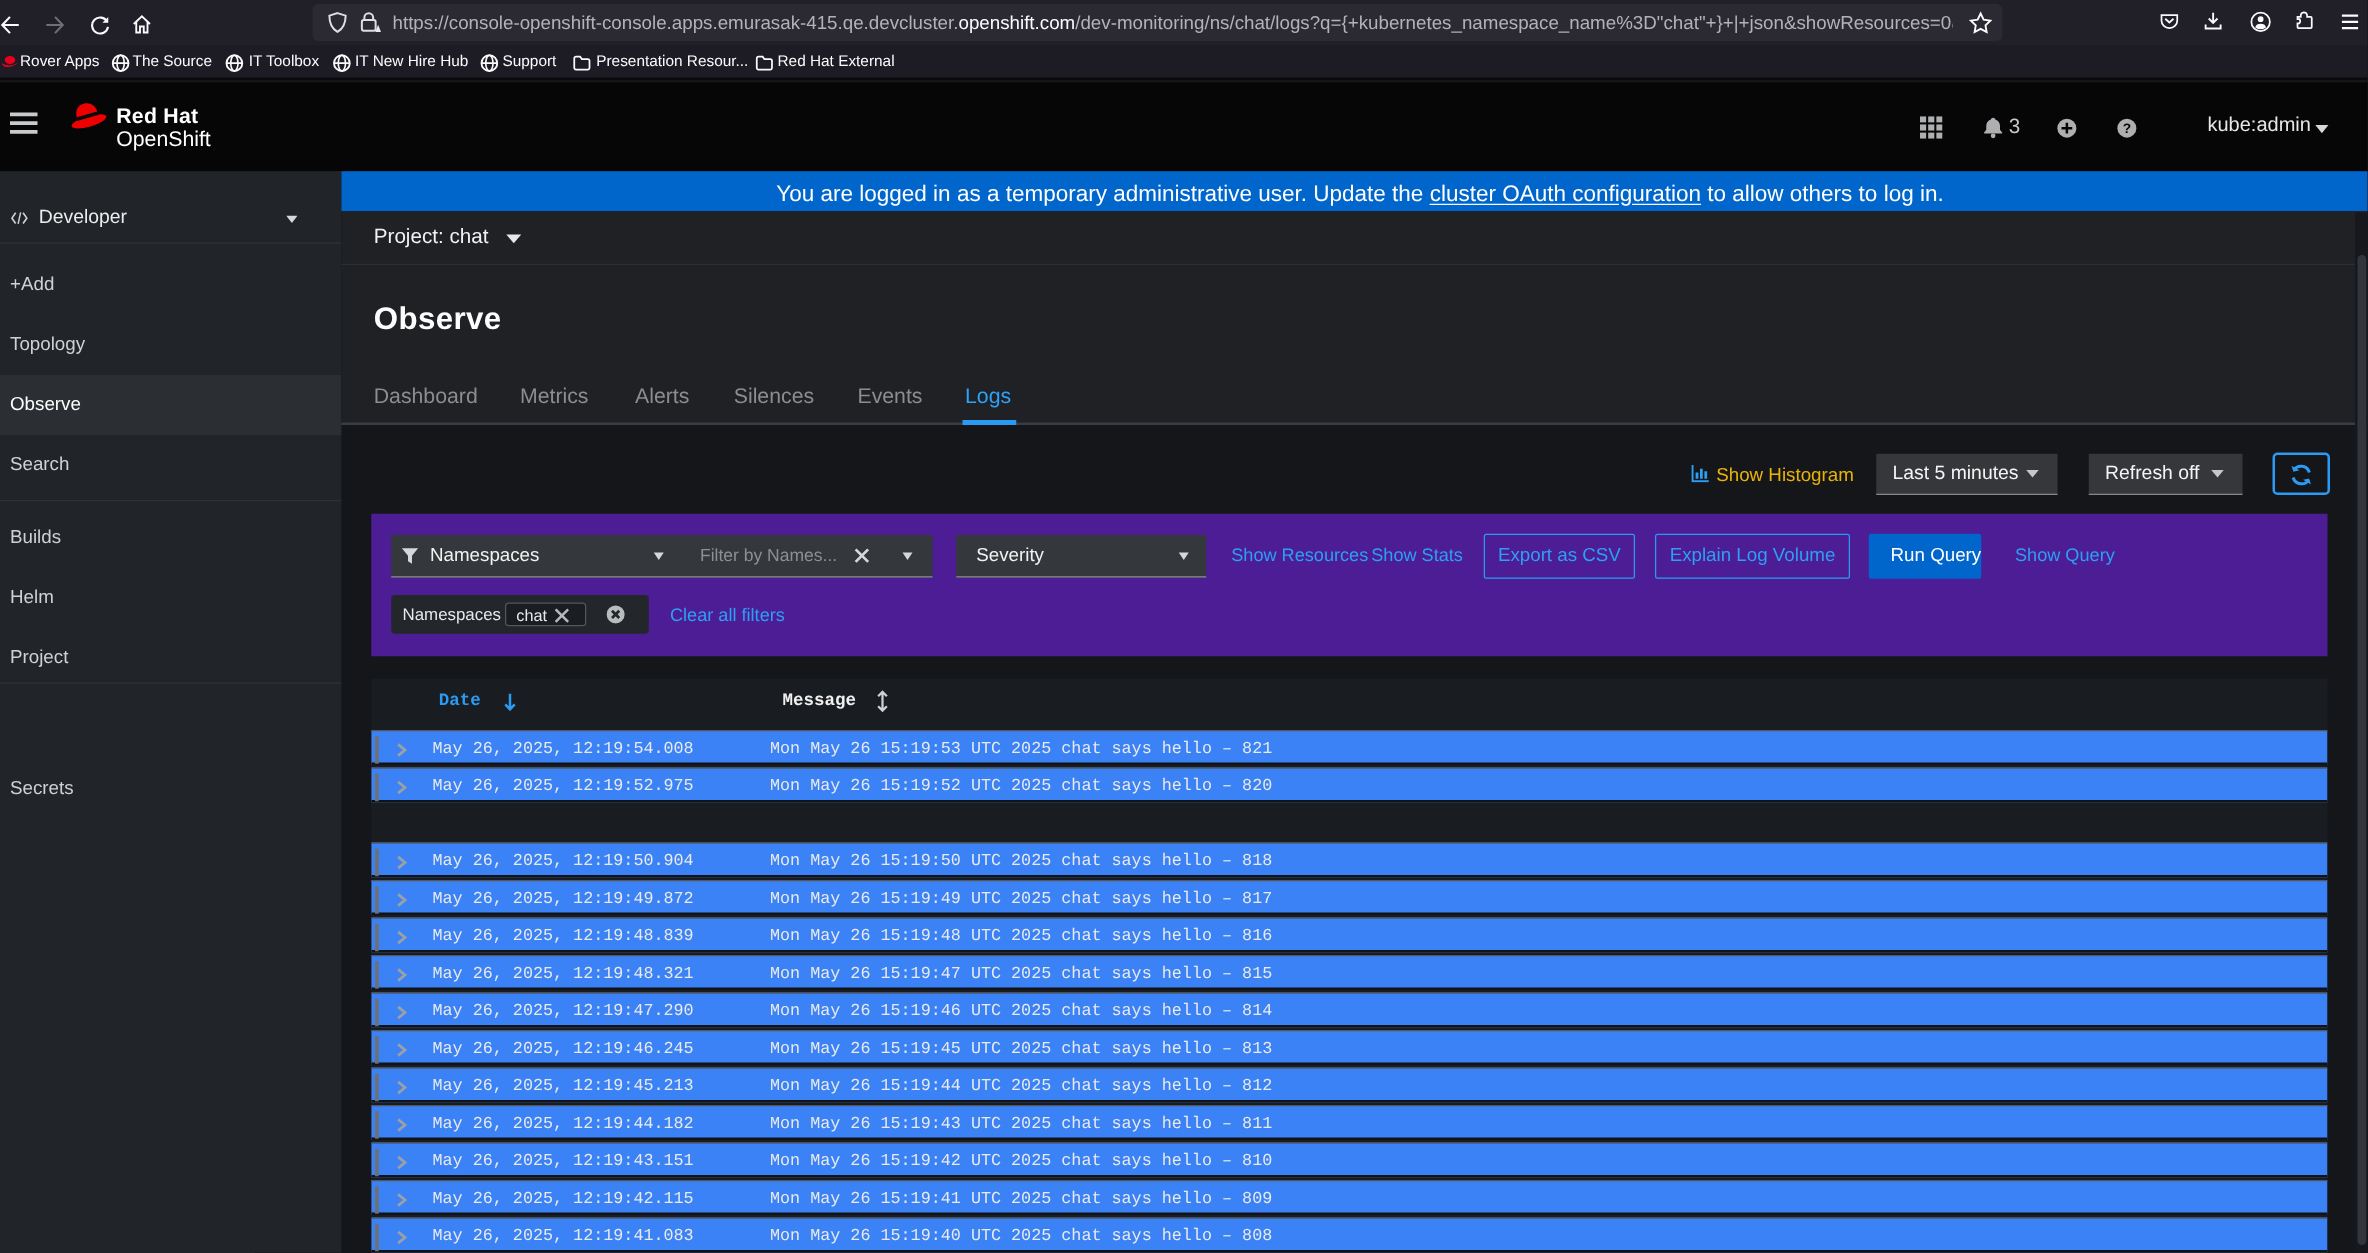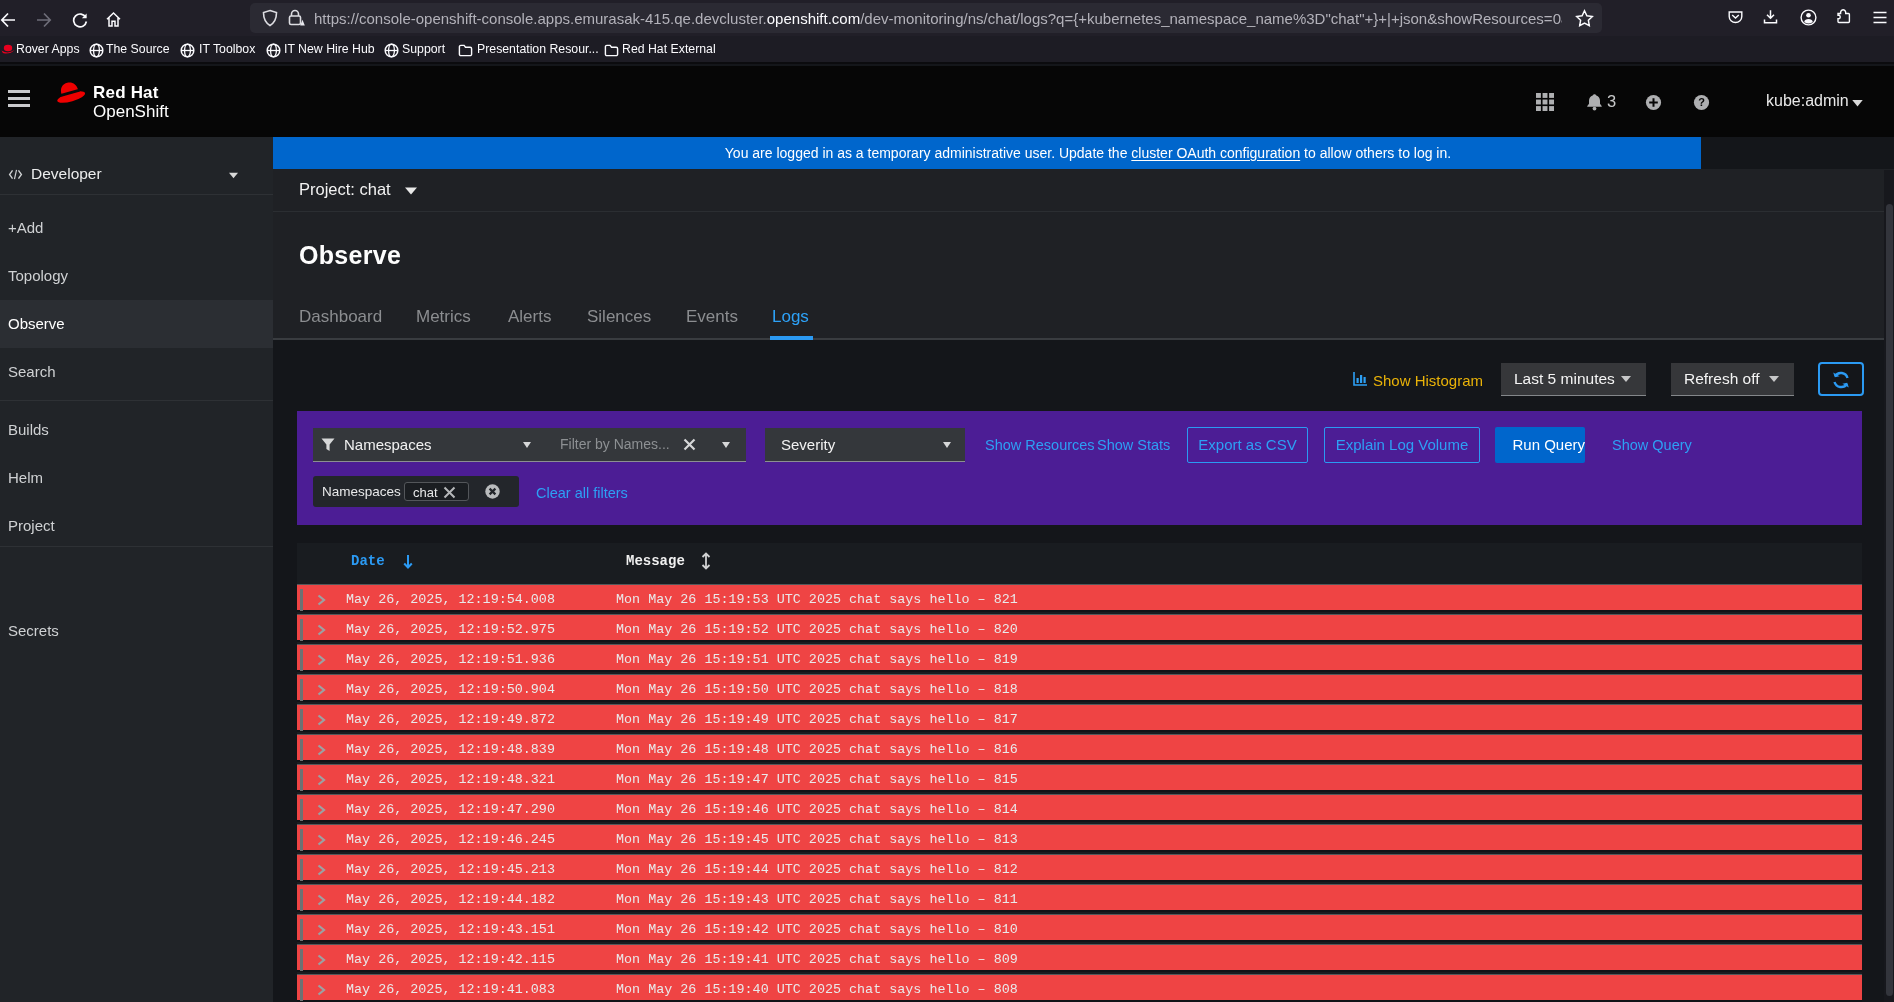--- a/index.html
+++ b/index.html
@@ -20,21 +20,21 @@
 
 #mast { position:absolute; left:0; top:66px; width:1894px; height:71px; background:#060606; }
 #mast .ham { position:absolute; left:8px; top:24px; width:22px; height:17px; }
 #mast .ham div { height:3px; background:#c9cacc; margin-bottom:4px; }
 #rhname { position:absolute; left:93px; top:17px; color:#fff; line-height:19px; font-size:17px; }
 #rhname b { font-size:17px; letter-spacing:0.2px; }
 .micon { position:absolute; top:0; }
 #kadmin { position:absolute; left:1766px; top:60px; color:#e8e8e8; font-size:16px; }
 
 
-#banner { position:absolute; left:273px; top:137px; width:1428px; height:32px; background:#0066cc; color:#fff; font-size:14px; }
+#banner { position:absolute; left:273px; top:137px; width:1621px; height:32px; background:#0066cc; color:#fff; font-size:18px; }
 #banner span { position:absolute; top:8px; left:0; width:1630px; text-align:center; }
 #banner u { text-underline-offset:2px; }
 
 
 #nav { position:absolute; left:0; top:137px; width:273px; height:865px; background:#212428; }
 #navhead { position:absolute; left:0; top:20px; width:273px; height:38px; border-bottom:1px solid #2e3135; }
 #navhead .t { position:absolute; left:31px; top:8px; font-size:15.5px; color:#eceded; }
 .nitem { position:absolute; left:0; width:273px; height:48px; color:#cfd1d3; font-size:15px;padding-left:44px; }
 .nitem span { position:absolute; left:8px; top:15px; }
 .nsep { position:absolute; left:0; width:273px; border-top:1px solid #2e3135; }
@@ -61,21 +61,21 @@
 .flink { position:absolute; top:26px; font-size:14.5px; color:#2da0f5; }
 #chipgrp { position:absolute; left:16px; top:65px; width:206px; height:31px; background:#23262b; border-radius:3px; }
 #chipgrp .lab { position:absolute; left:9px; top:8px; font-size:13.5px; color:#e8e9ea; }
 #chip { position:absolute; left:91px; top:6px; width:65px; height:19px; border:1px solid #53565a; border-radius:3px; background:#1a1d21; }
 #chip span { position:absolute; left:8px; top:2px; font-size:13px; color:#e8e9ea; }
 
 
 #tpanel { position:absolute; left:297px; top:543px; width:1565px; height:459px; background:#191c20; overflow:hidden; }
 .mono { font-family:"Liberation Mono",monospace; }
 #thead { position:absolute; left:0; top:0; width:1565px; height:41px; }
-.lrow { position:absolute; left:0; width:1565px; height:28px; border-top:1px solid #55585b; border-bottom:2px solid #111317; background:#ef4444;text-decoration:underline; }
+.lrow { position:absolute; left:0; width:1565px; height:28px; border-top:1px solid #55585b; border-bottom:2px solid #111317; background:#3b82f6;text-decoration:underline; }
 .lbar { position:absolute; left:3px; top:4px; width:3px; height:22px; background:#6e7174; }
 .lchev { position:absolute; left:19px; top:9px; width:10px; height:12px; }
 .ldate { position:absolute; left:49px; top:7px; font-family:"Liberation Mono",monospace; font-size:13.4px; color:#e9eaeb; }
 .lmsg  { position:absolute; left:319px; top:7px; font-family:"Liberation Mono",monospace; font-size:13.4px; color:#e9eaeb; }
 
 
 #sbar { position:absolute; left:1884px; top:170px; width:10px; height:832px; background:#17181d; }
 #sthumb { position:absolute; left:1.5px; top:34px; width:7px; height:792px; background:#33353c; border-radius:4px; }
 </style>
 </head>
@@ -364,28 +364,20 @@
     <span class="lmsg">Mon May 26 15:19:53 UTC 2025 chat says hello – 821</span>
   </div>
   <div class="lrow" style="top:71px">
     <div class="lbar"></div>
     <svg class="lchev" viewBox="0 0 10 12">
         <path d="M2.5 1.5 L8 6 L2.5 10.5" fill="none" stroke="#9da0a3" stroke-width="2.2"></path>
       </svg>
     <span class="ldate">May 26, 2025, 12:19:52.975</span>
     <span class="lmsg">Mon May 26 15:19:52 UTC 2025 chat says hello – 820</span>
   </div>
-  <div class="lrow" style="top:101px">
-    <div class="lbar"></div>
-    <svg class="lchev" viewBox="0 0 10 12">
-        <path d="M2.5 1.5 L8 6 L2.5 10.5" fill="none" stroke="#9da0a3" stroke-width="2.2"></path>
-      </svg>
-    <span class="ldate">May 26, 2025, 12:19:51.936</span>
-    <span class="lmsg">Mon May 26 15:19:51 UTC 2025 chat says hello – 819</span>
-  </div>
   <div class="lrow" style="top:131px">
     <div class="lbar"></div>
     <svg class="lchev" viewBox="0 0 10 12">
         <path d="M2.5 1.5 L8 6 L2.5 10.5" fill="none" stroke="#9da0a3" stroke-width="2.2"></path>
       </svg>
     <span class="ldate">May 26, 2025, 12:19:50.904</span>
     <span class="lmsg">Mon May 26 15:19:50 UTC 2025 chat says hello – 818</span>
   </div>
   <div class="lrow" style="top:161px">
     <div class="lbar"></div>

